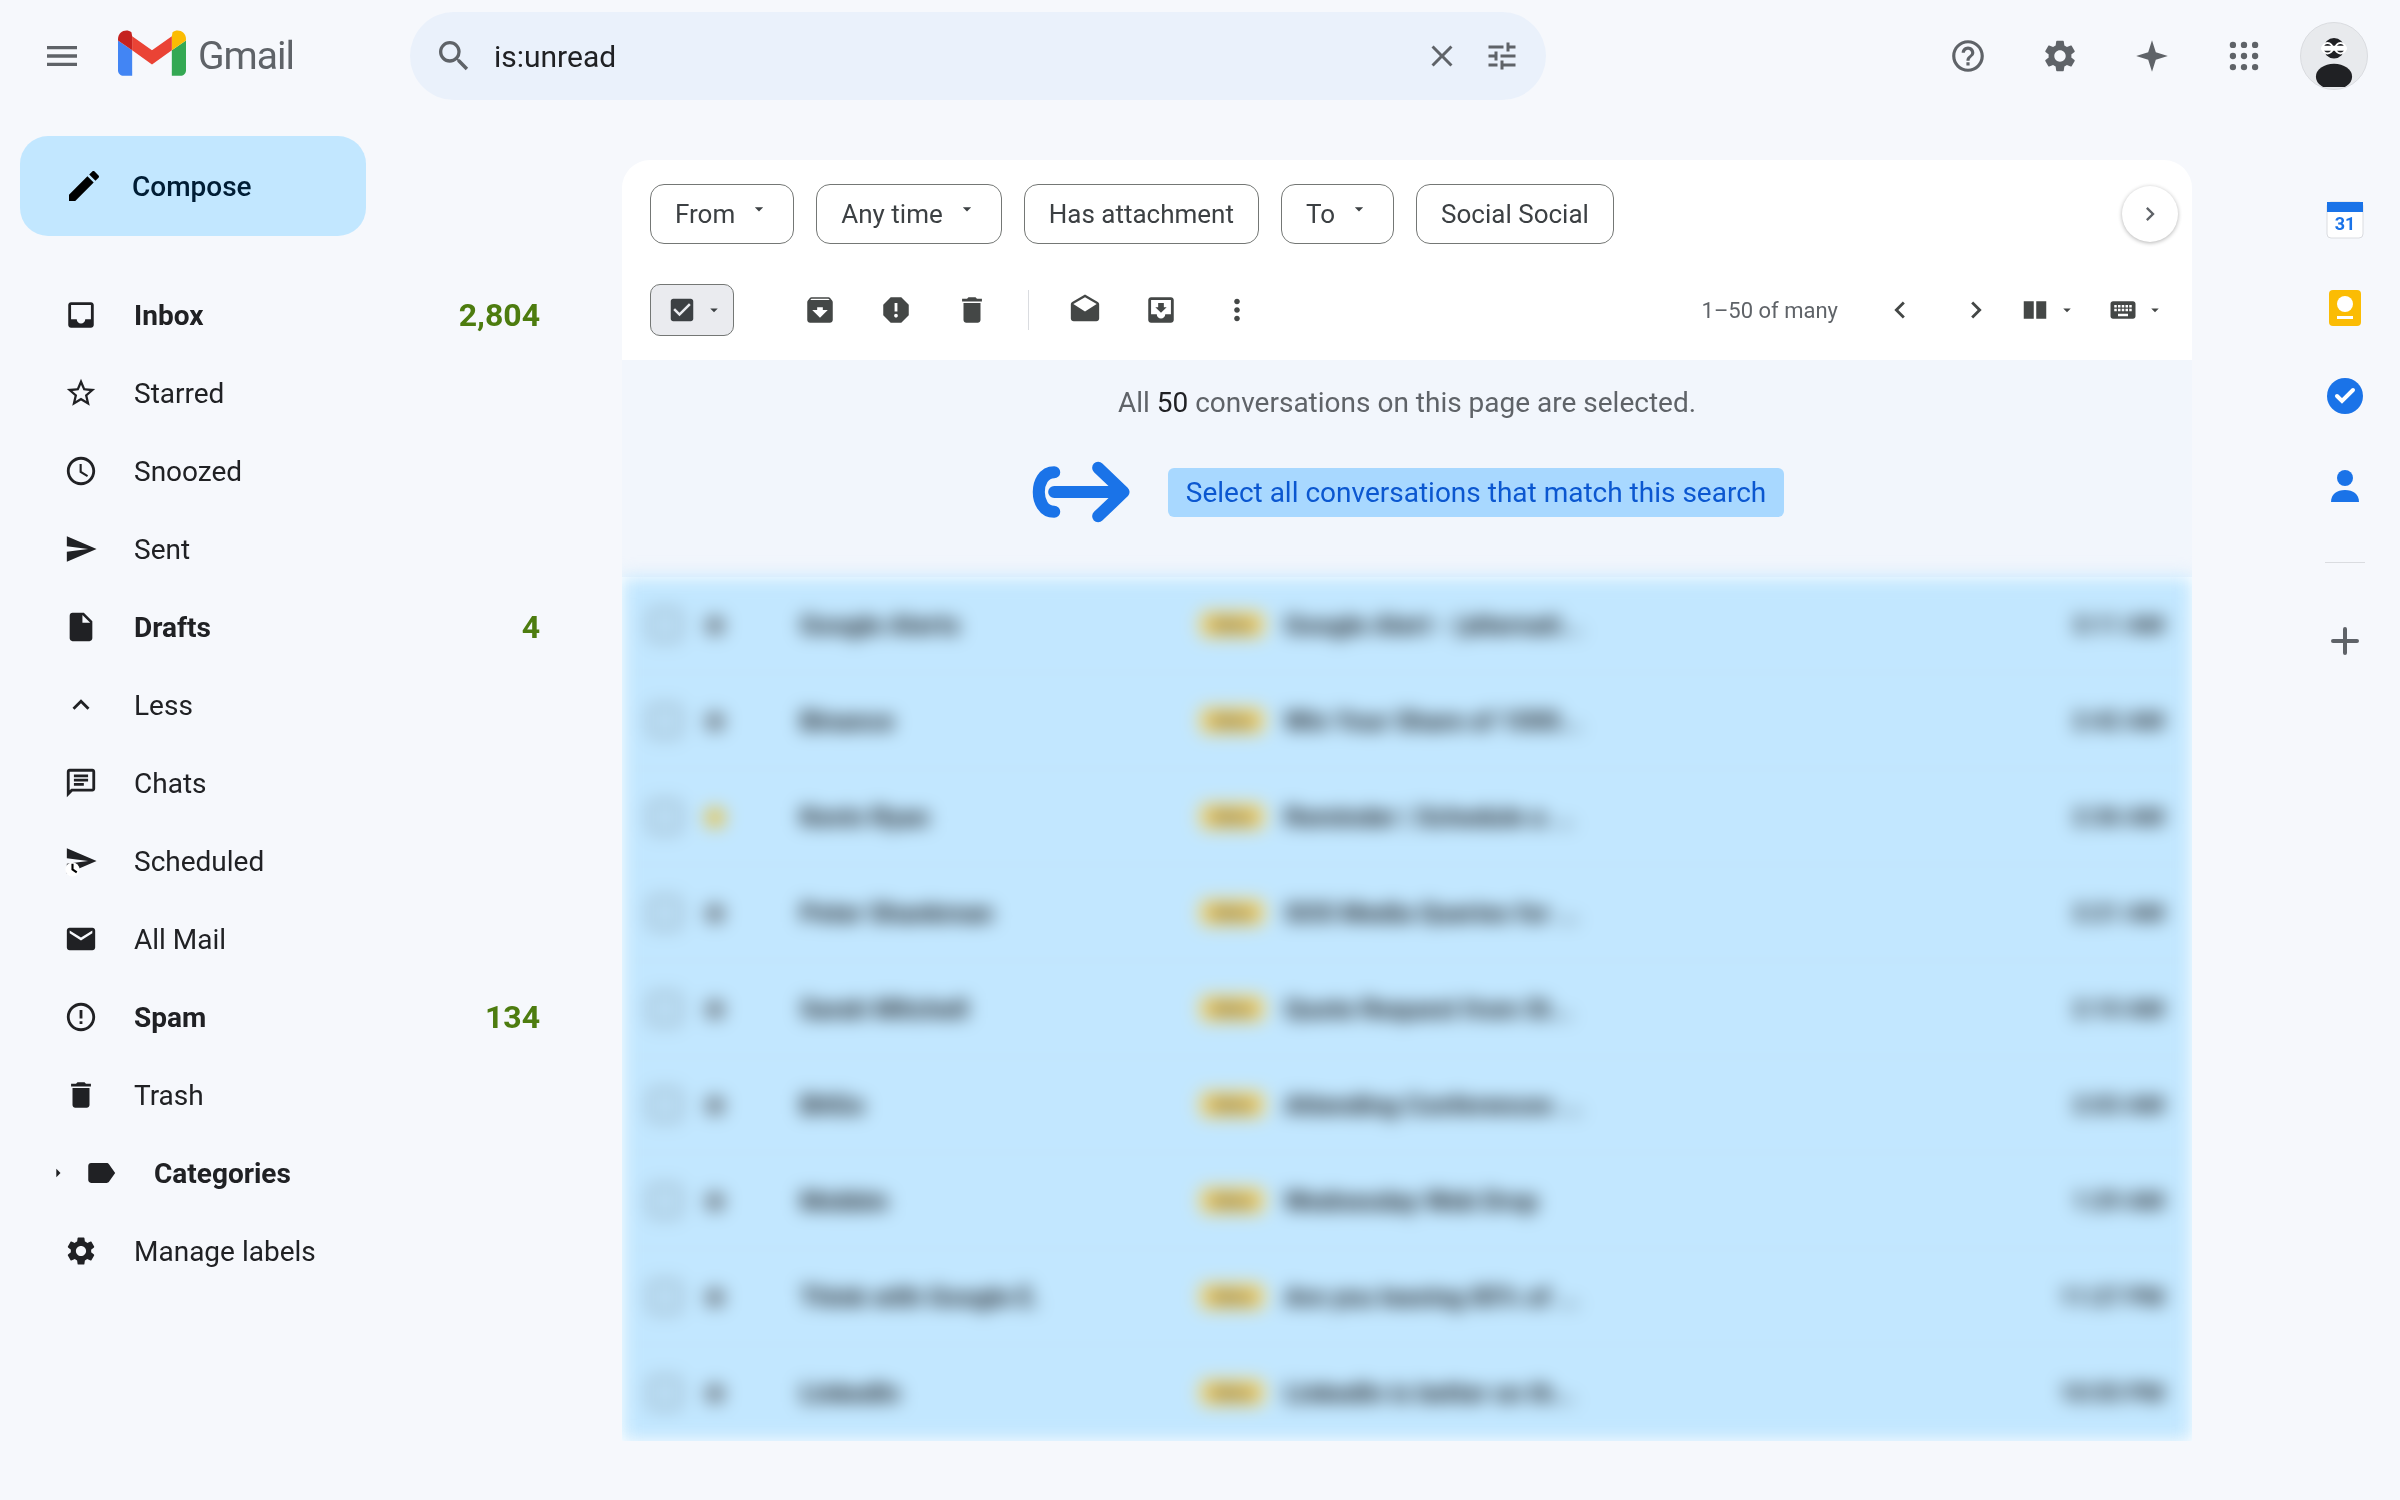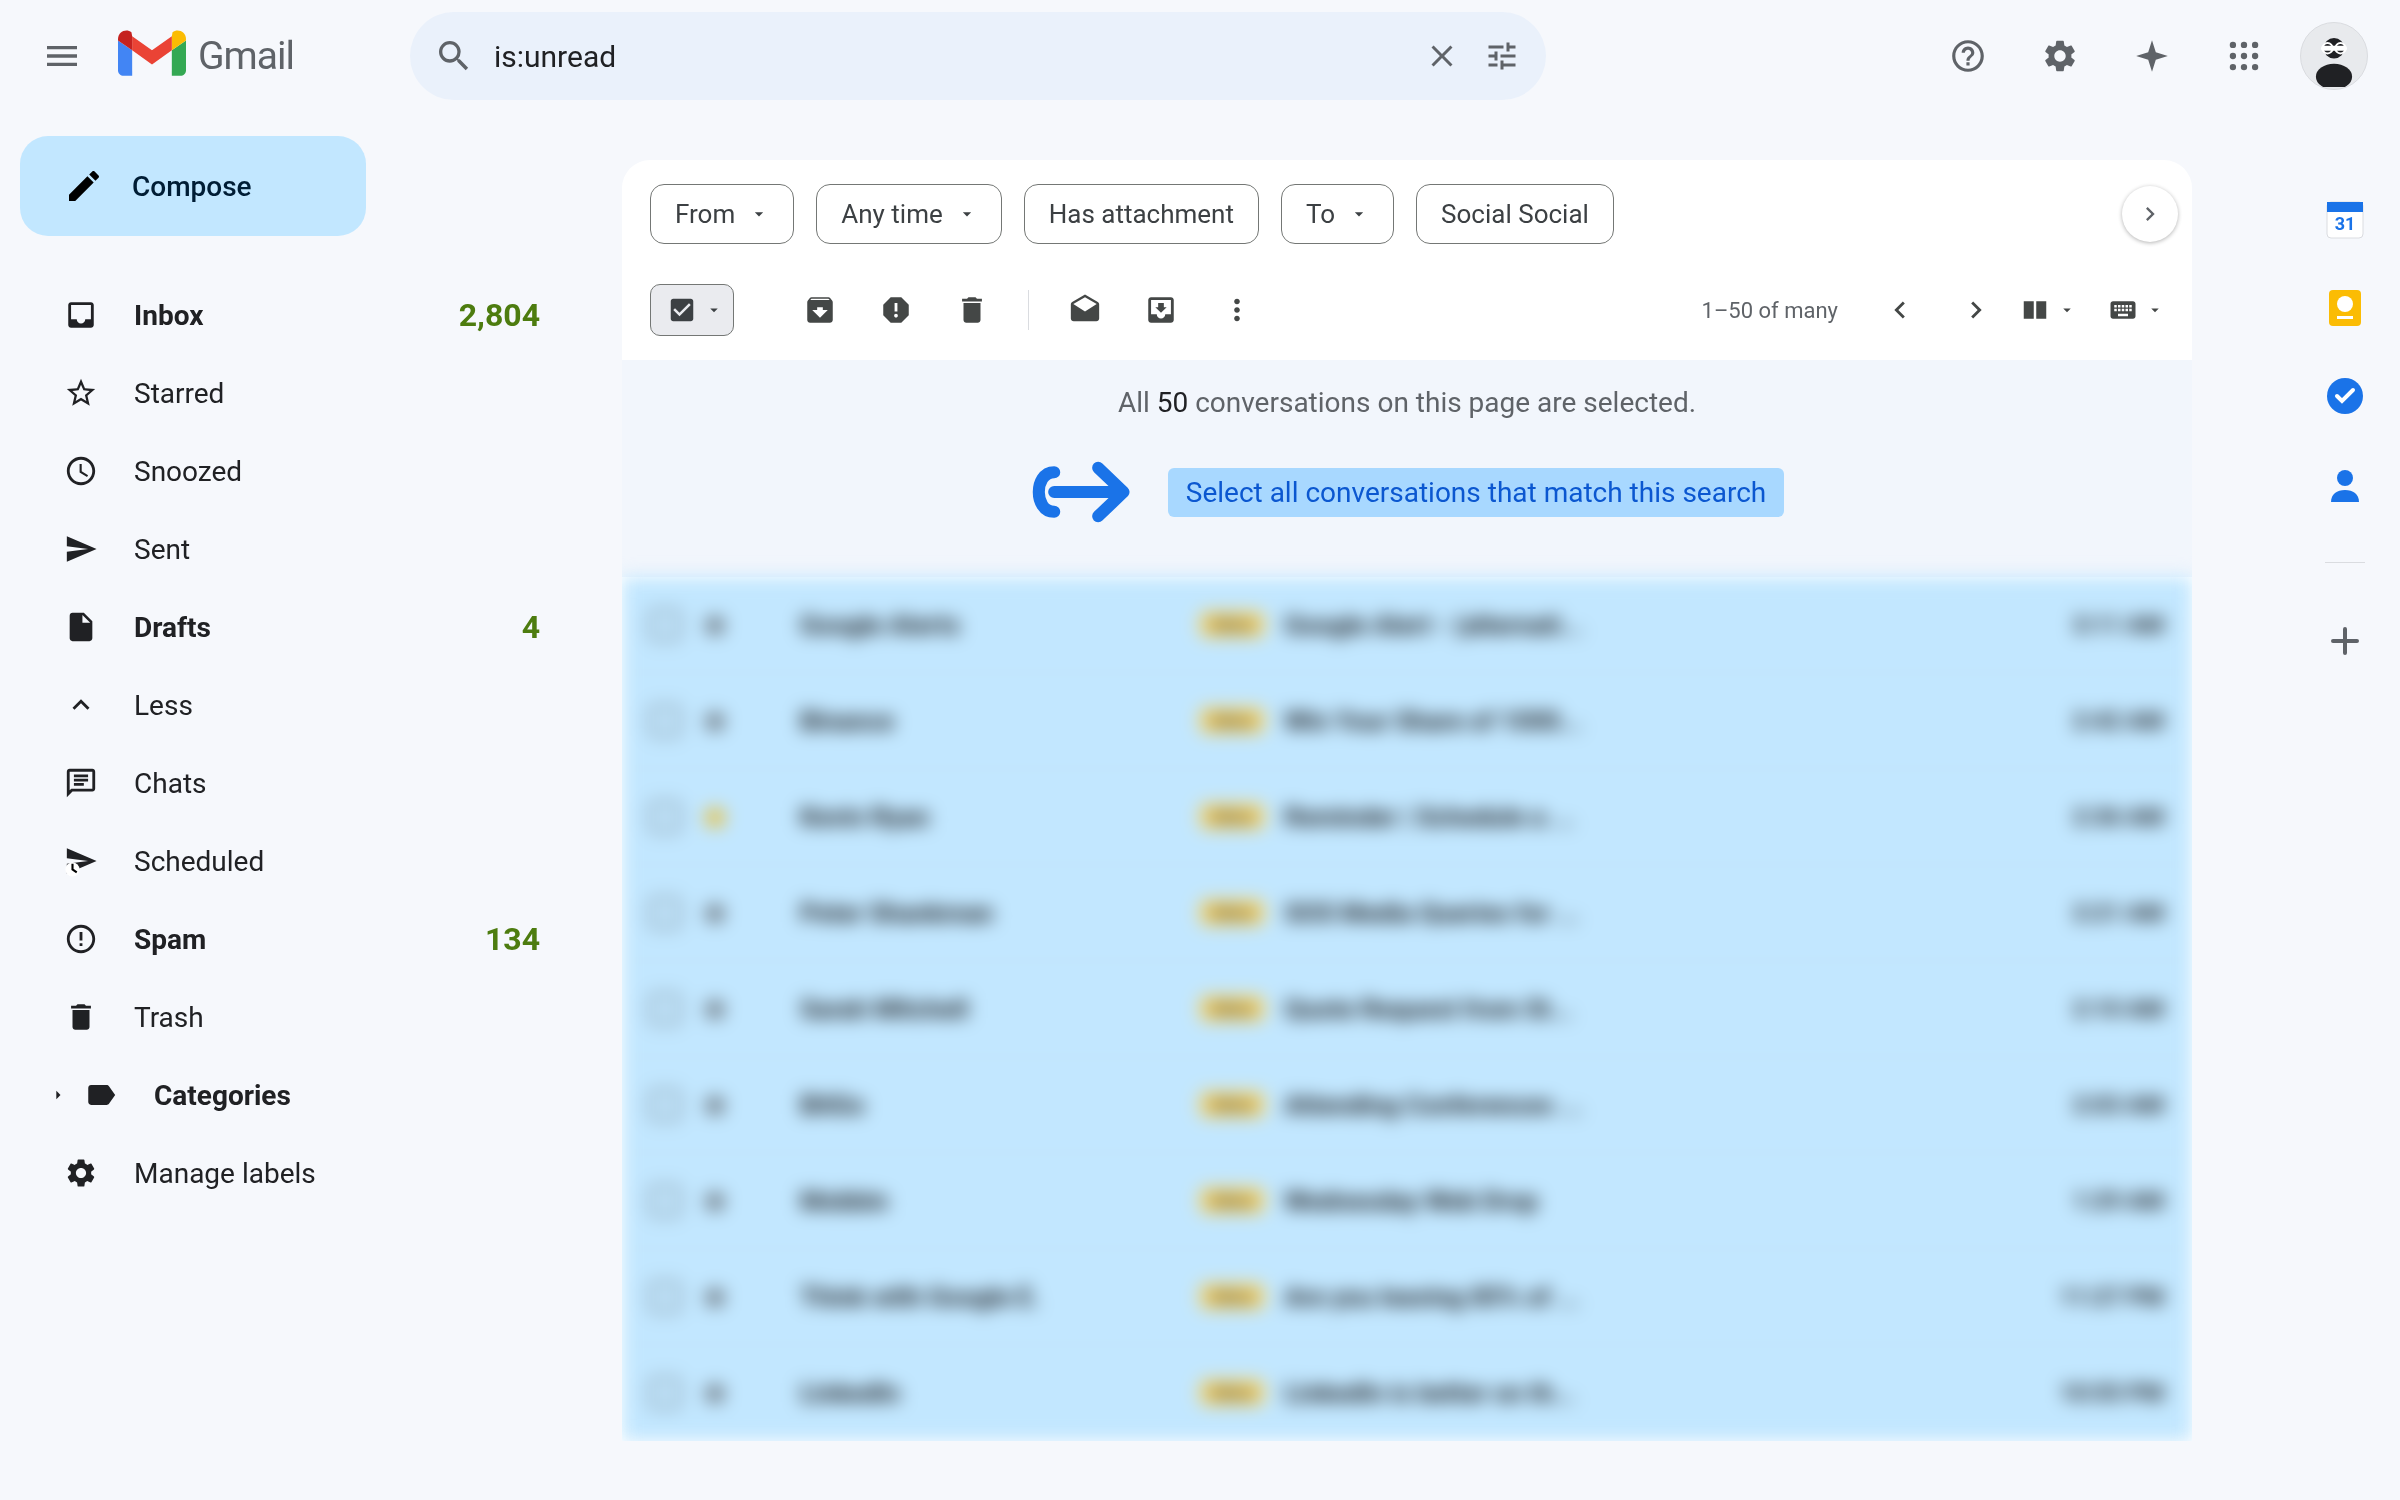--- a/index.html
+++ b/index.html
@@ -37,21 +37,21 @@
 .nav-item .count { font-size: 32px; color: #4d7c0f; margin-left: 9px; }
 .nav-item.bold .label, .nav-item.bold .count { font-weight: 700; }
 .nav-categories { padding-left: 28px; }
 .nav-categories svg:first-child { width: 20px; height: 20px; margin-right: -20px; }
 
 
 .main { position: absolute; left: 622px; top: 160px; width: 1570px; background: #fff; border-radius: 28px 28px 0 0; overflow: hidden; }
 
 
 .filter-row { display: flex; gap: 22px; padding: 24px 28px; align-items: center; position: relative; }
-.chip { display: flex; align-items: center; gap: 14px; border: 1.5px solid #747775; border-radius: 14px; padding: 14px 24px; font-size: 26px; color: #3c4043; cursor: pointer; white-space: nowrap; background: #fff; }
+.chip { display: flex; align-items: flex-start; gap: 14px; border: 1.5px solid #747775; border-radius: 14px; padding: 14px 24px; font-size: 26px; color: #3c4043; cursor: pointer; white-space: nowrap; background: #fff; }
 .chip svg { width: 20px; height: 20px; fill: #3c4043; }
 .filter-scroll { position: absolute; right: 14px; top: 50%; transform: translateY(-50%); width: 56px; height: 56px; background: #fff; border-radius: 50%; box-shadow: 0 1px 4px rgba(0,0,0,0.3); display: flex; align-items: center; justify-content: center; cursor: pointer; }
 .filter-scroll svg { width: 28px; height: 28px; fill: #5f6368; }
 
 
 .toolbar { display: flex; align-items: center; padding: 10px 28px 18px; gap: 12px; }
 .select-box { display: flex; align-items: center; border: 1.5px solid #747775; background: #eaebef; border-radius: 10px; padding: 10px 10px 10px 16px; gap: 8px; cursor: pointer; }
 .select-box svg { width: 30px; height: 30px; fill: #3c4043; }
 .select-box .arrow { width: 18px; height: 18px; }
 .tb-icon { width: 64px; height: 64px; display: flex; align-items: center; justify-content: center; border-radius: 50%; cursor: pointer; }
@@ -222,20 +222,26 @@
         </svg>
         <span class="label">Chats</span>
       </div>
       <div class="nav-item">
         <svg viewBox="0 0 24 24">
           <path d="M2.01 21L23 12 2.01 3 2 10l15 2-15 2z"></path>
           <circle cx="6" cy="18" r="5" fill="#fff"></circle>
           <path d="M6 14v4l3 2" stroke="#000" stroke-width="1.5" fill="none"></path>
         </svg>
         <span class="label">Scheduled</span>
+      </div>
+      <div class="nav-item">
+        <svg viewBox="0 0 24 24">
+          <path d="M20 4H4c-1.1 0-1.99.9-1.99 2L2 18c0 1.1.9 2 2 2h16c1.1 0 2-.9 2-2V6c0-1.1-.9-2-2-2zm0 4l-8 5-8-5V6l8 5 8-5v2z"></path>
+        </svg>
+        <span class="label">All Mail</span>
       </div>
       <div class="nav-item bold">
         <svg viewBox="0 0 24 24">
           <path d="M11 15h2v2h-2zm0-8h2v6h-2zm.99-5C6.47 2 2 6.48 2 12s4.47 10 9.99 10C17.52 22 22 17.52 22 12S17.52 2 11.99 2zM12 20c-4.42 0-8-3.58-8-8s3.58-8 8-8 8 3.58 8 8-3.58 8-8 8z"></path>
         </svg>
         <span class="label">Spam</span>
         <span class="count">134</span>
       </div>
       <div class="nav-item">
         <svg viewBox="0 0 24 24">

